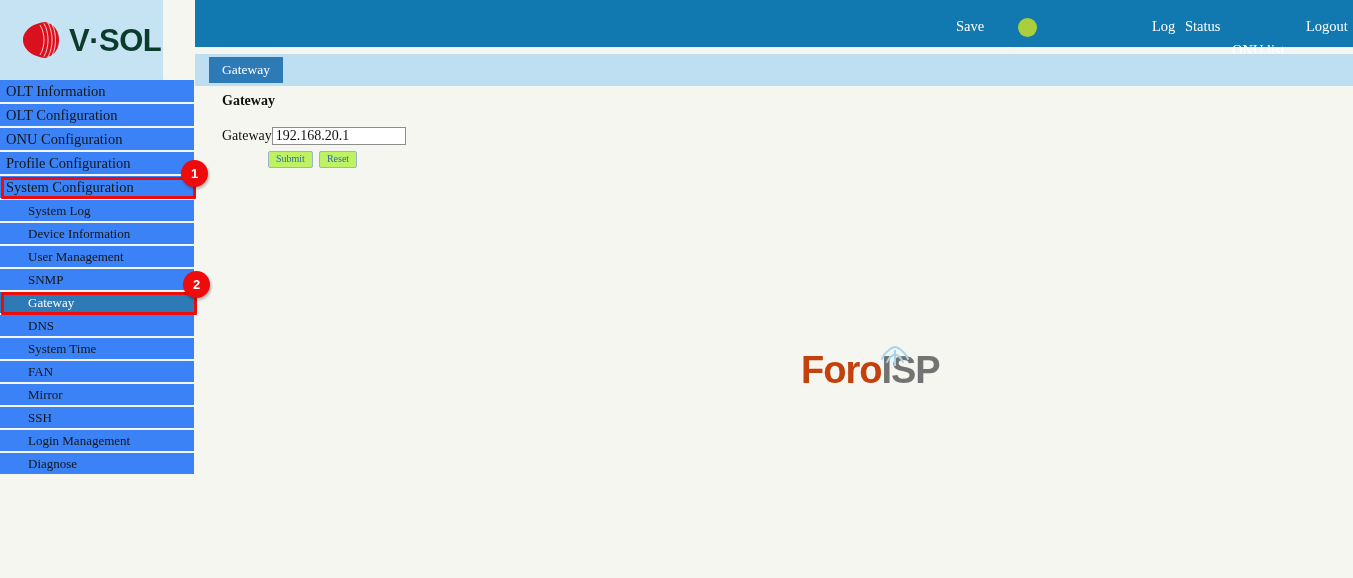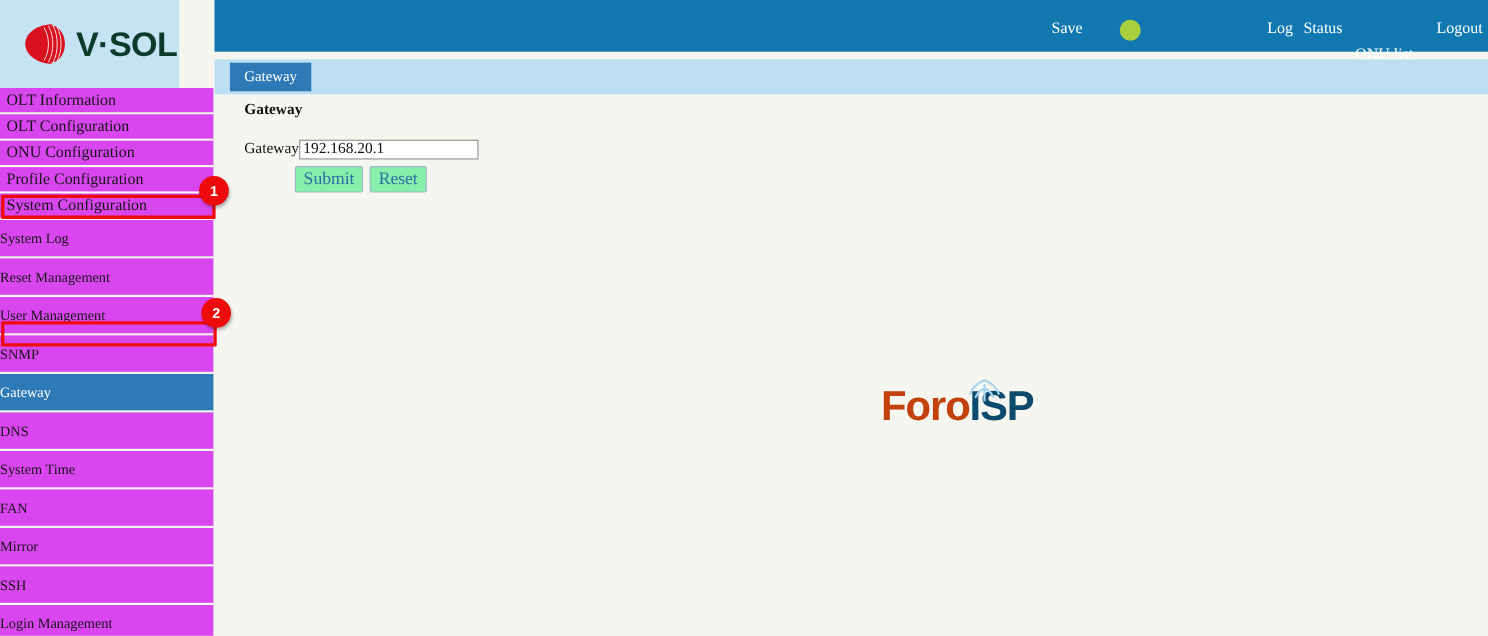--- a/index.html
+++ b/index.html
@@ -34,32 +34,32 @@
     color: #0b3b2b;
     margin-left: 7px;
     line-height: 1;
   }
 
   
   #sidebar { position: absolute; left: 0; top: 80px; width: 195px; }
   .nav-item {
     position: relative;
     width: 194px;
-    background: #d946ef;
+    background: #3b82f6;
     border-bottom: 2px solid #f4f6ef;
     color: #161616;
     font-size: 14.5px;
     line-height: 1;
     display: flex;
     align-items: center;
     cursor: pointer;
     white-space: nowrap;
   }
   .nav-item.top { height: 24px; padding-left: 6px; }
-  .nav-item.sub { height: 35px; font-size: 13px; text-align: center; }
+  .nav-item.sub { height: 23px; padding-left: 28px; font-size: 13px; text-align: center; }
   .nav-item.sub.selected { background: #2e7ab6; color: #ffffff; }
 
   
   #header {
     position: absolute; left: 195px; top: 0;
     width: 1158px; height: 47px;
     background: #1178b0;
   }
   .hdr-link {
     position: absolute;
@@ -109,60 +109,60 @@
   #panel-title {
     position: absolute; left: 27px; top: 7px;
     font-size: 14px; font-weight: bold; color: #111;
   }
   #form-row {
     position: absolute; left: 27px; top: 41px;
     display: flex; align-items: center;
   }
   #gw-label { font-size: 14px; color: #111; }
   #gw-input {
-    width: 163px; height: 18px;
+    width: 134px; height: 18px;
     margin: 0;
     padding: 0 3px;
     font-family: "Liberation Serif", serif;
     font-size: 14px;
     color: #111;
     background: #ffffff;
     border: 1px solid #8d8d8d;
     border-radius: 0;
     outline: none;
   }
   #btn-row {
     position: absolute; left: 73px; top: 65px;
     display: flex; gap: 6px;
   }
   .form-btn {
     font-family: "Liberation Serif", serif;
-    font-size: 16px;
+    font-size: 10px;
     color: #2d6ea3;
-    background: #86efac;
+    background: #bef264;
     border: 1px solid #9fb4c6;
     border-radius: 2px;
     padding: 1px 7px 2px 7px;
     cursor: pointer;
     line-height: 1.2;
   }
 
   
   #watermark {
     position: absolute;
     left: 606px; top: 265px;
     font-family: "Liberation Sans", sans-serif;
     font-weight: bold;
     font-size: 38px;
     line-height: 1;
     letter-spacing: -1px;
     user-select: none;
   }
   #wm-foro { color: #c2410c; }
-  #wm-isp { color: #0c4a6e; }
+  #wm-isp { color: #737373; }
   #wm-tower { position: absolute; left: 72px; top: -17px; }
 
   
   .ann-box {
     position: absolute;
     border: 3px solid #ee0b0b;
     pointer-events: none;
     border-radius: 1px;
   }
   #ann-box-1 { left: 1px; top: 177px; width: 195px; height: 22px; }
@@ -221,21 +221,21 @@
         <div class="nav-item top">
           <span>Profile Configuration</span>
         </div>
         <div class="nav-item top">
           <span>System Configuration</span>
         </div>
         <div class="nav-item sub">
           <span>System Log</span>
         </div>
         <div class="nav-item sub">
-          <span>Reset Management</span>
+          <span>Device Information</span>
         </div>
         <div class="nav-item sub">
           <span>User Management</span>
         </div>
         <div class="nav-item sub">
           <span>SNMP</span>
         </div>
         <div class="nav-item sub selected">
           <span>Gateway</span>
         </div>

